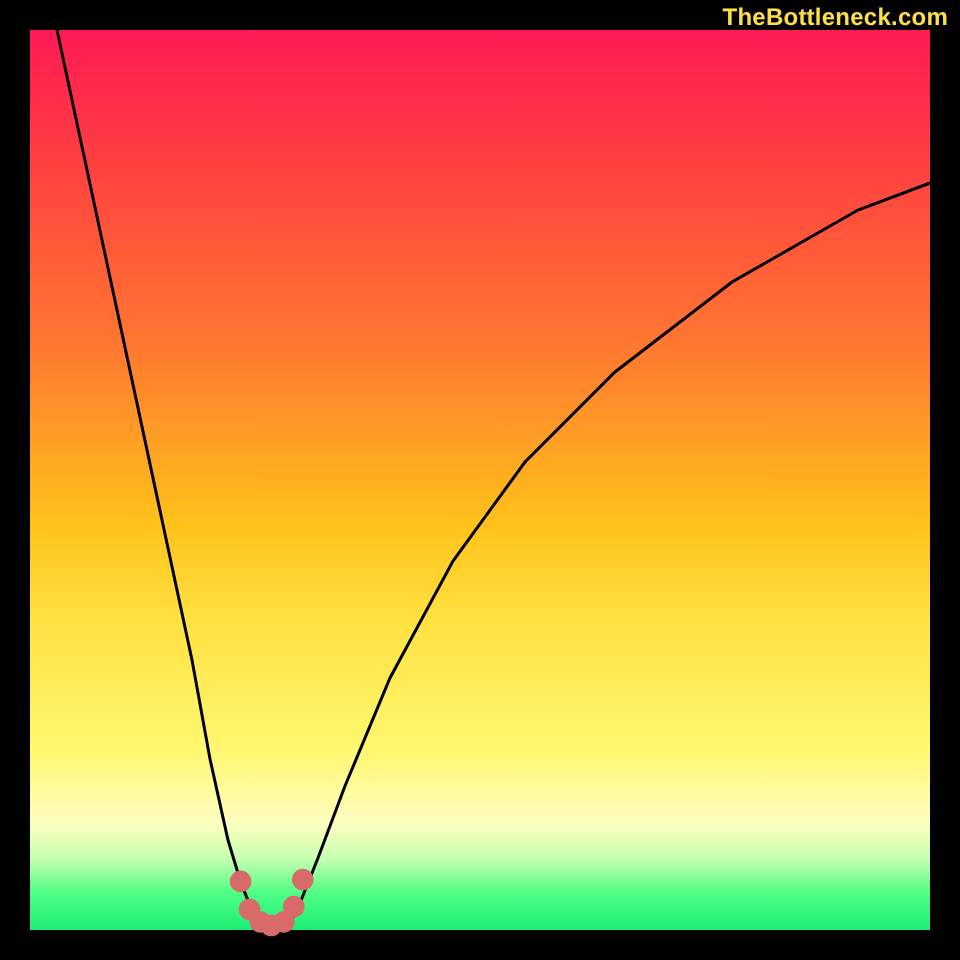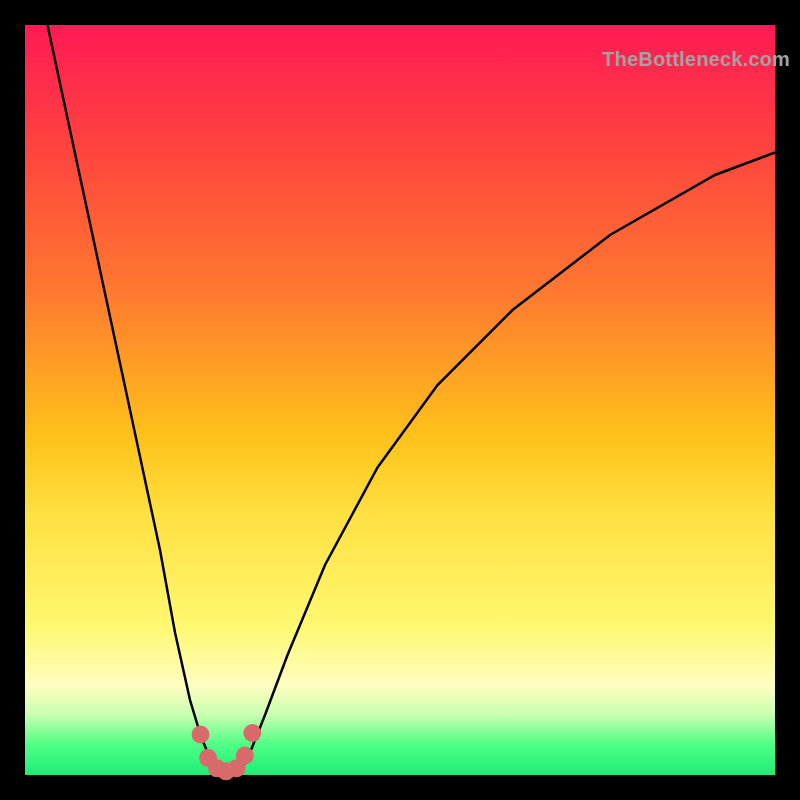--- a/index.html
+++ b/index.html
@@ -25,25 +25,24 @@
       #fff870 80%,
       #fffec0 88%,
       #c8ffb0 92%,
       #4dff85 96%,
       #1eed75 100%);
   }
   .watermark {
     position: absolute;
     top: 4px;
     right: 10px;
-    color: #a3a3a3;
+    color: #fde047;
     font-size: 20px;
     font-weight: 600;
     letter-spacing: 0.2px;
-    margin-top: 44px;
   }
   svg.overlay {
     position: absolute;
     left: 25px;
     top: 25px;
     width: 750px;
     height: 750px;
     overflow: visible;
   }
   .curve {

